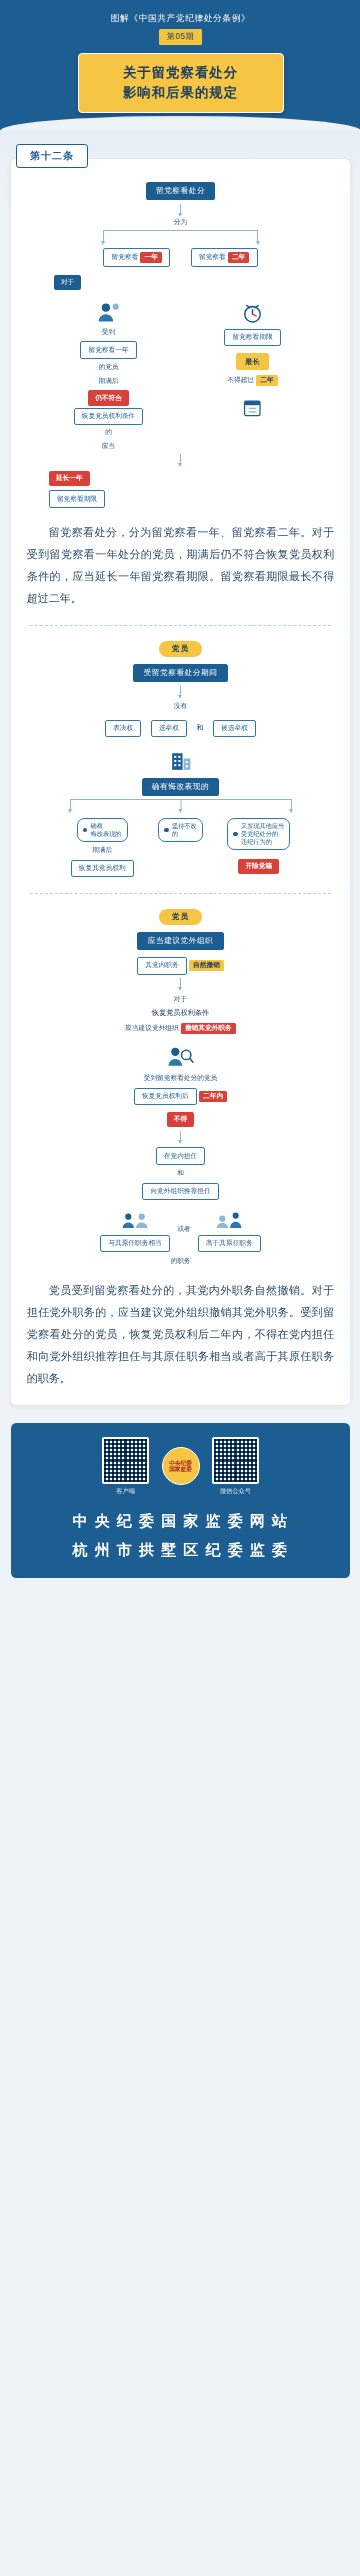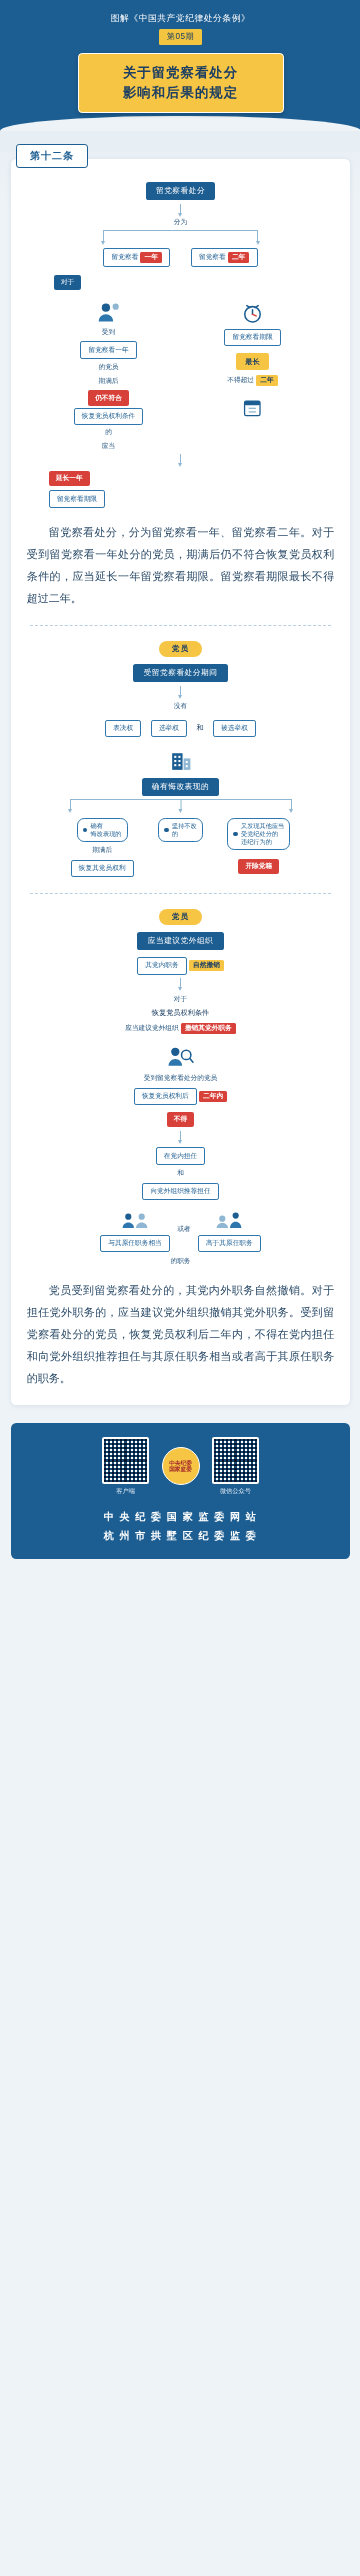--- a/index.html
+++ b/index.html
@@ -361,21 +361,21 @@
     font-weight: bold;
     line-height: 1.2;
     display: flex;
     align-items: center;
     justify-content: center;
     text-align: center;
     border: 1.5px solid #fff;
   }
   .foot-lines {
     margin-top: 11.3px;
-    font-size: 10px;
+    font-size: 15px;
     letter-spacing: 1.5px;
     line-height: 1.9;
     font-weight: bold;
   }
 </style>
 </head>
 <body>
 
 <div class="page">
 

